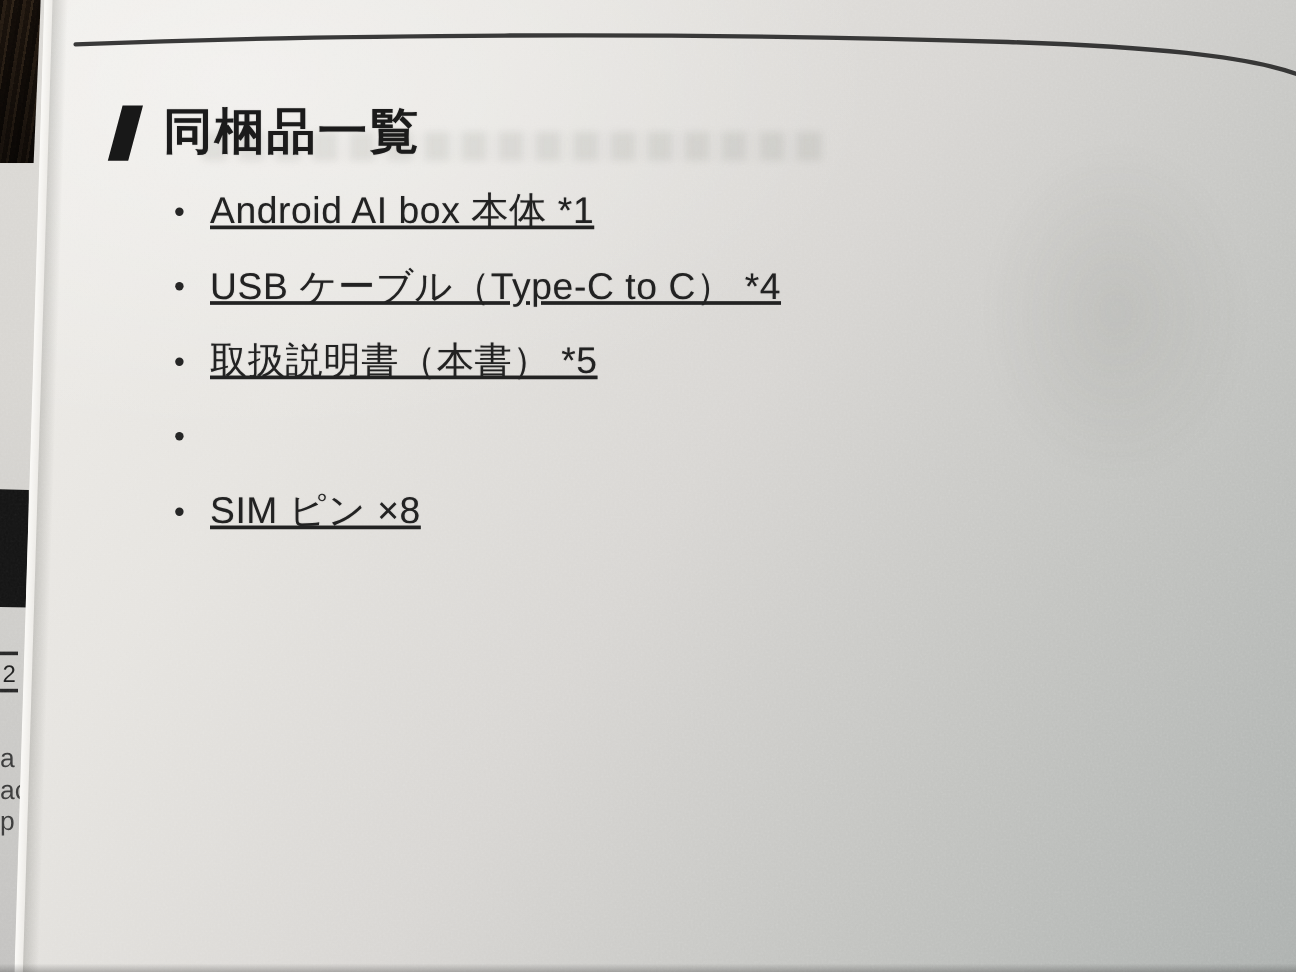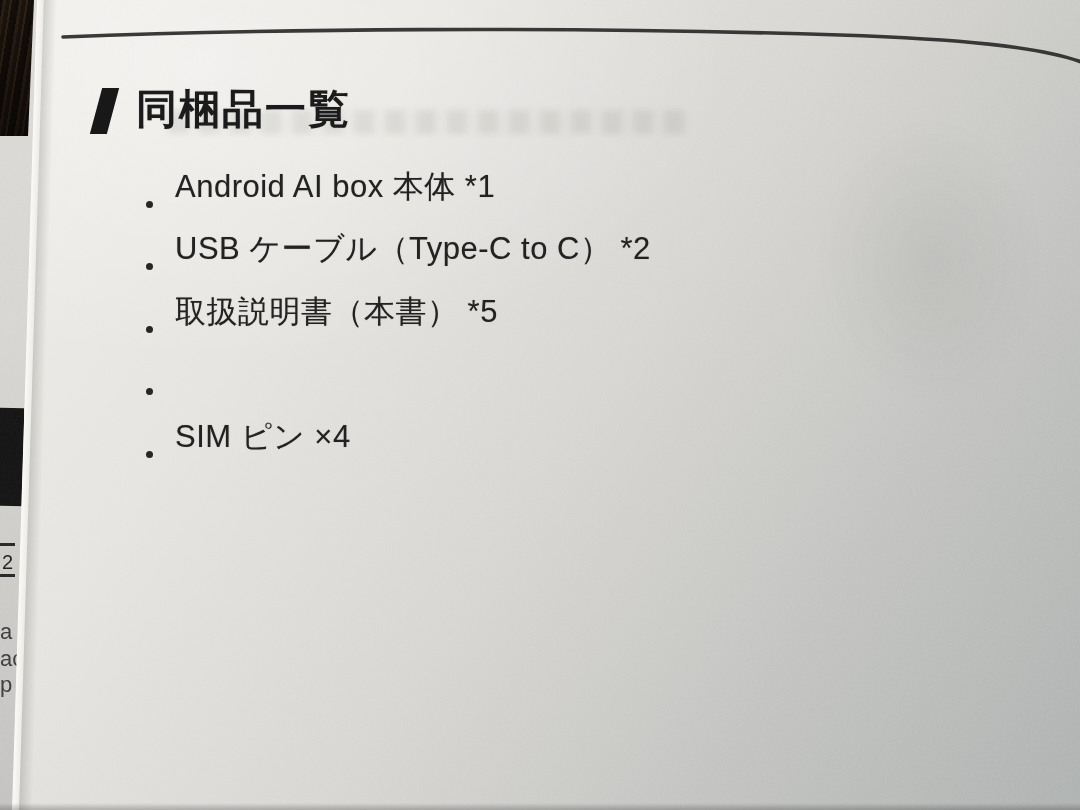--- a/index.html
+++ b/index.html
@@ -82,21 +82,21 @@
   }
   .ghost-blob{
     position:absolute;left:820px;top:120px;width:220px;height:280px;
     background:radial-gradient(closest-side,rgba(100,102,95,.10),rgba(100,102,95,0));
     filter:blur(6px);
   }
   .packing-list{
     position:absolute;left:146px;top:145px;margin:0;padding:0;list-style:none;
   }
   .packing-list li{
-    height:62.5px;display:flex;align-items:flex-end;
+    height:62.5px;display:flex;align-items:center;text-decoration:underline;
   }
   .bullet-dot{
     width:7px;height:7px;border-radius:50%;background:#262626;
     margin-right:22px;flex:0 0 auto;
   }
   .item-label{
     font-size:31px;font-weight:500;letter-spacing:.5px;color:#222;
     text-shadow:0 0 1px rgba(30,30,30,.3);white-space:nowrap;
   }
 </style>
@@ -141,30 +141,30 @@
       <div class="heading-text">同梱品一覧</div>
     </div>
 
     <ul class="packing-list">
       <li>
         <span class="bullet-dot"></span>
         <span class="item-label">Android AI box 本体 *1</span>
       </li>
       <li>
         <span class="bullet-dot"></span>
-        <span class="item-label">USB ケーブル（Type-C to C） *2</span>
+        <span class="item-label">USB ケーブル（Type-C to C） *4</span>
       </li>
       <li>
         <span class="bullet-dot"></span>
         <span class="item-label">取扱説明書（本書） *5</span>
       </li>
       <li>
         <span class="bullet-dot"></span>
       </li>
       <li>
         <span class="bullet-dot"></span>
-        <span class="item-label">SIM ピン ×4</span>
+        <span class="item-label">SIM ピン ×8</span>
       </li>
     </ul>
   </div>
 
   <div class="bottom-shadow"></div>
 </div>
 
 </body></html>

